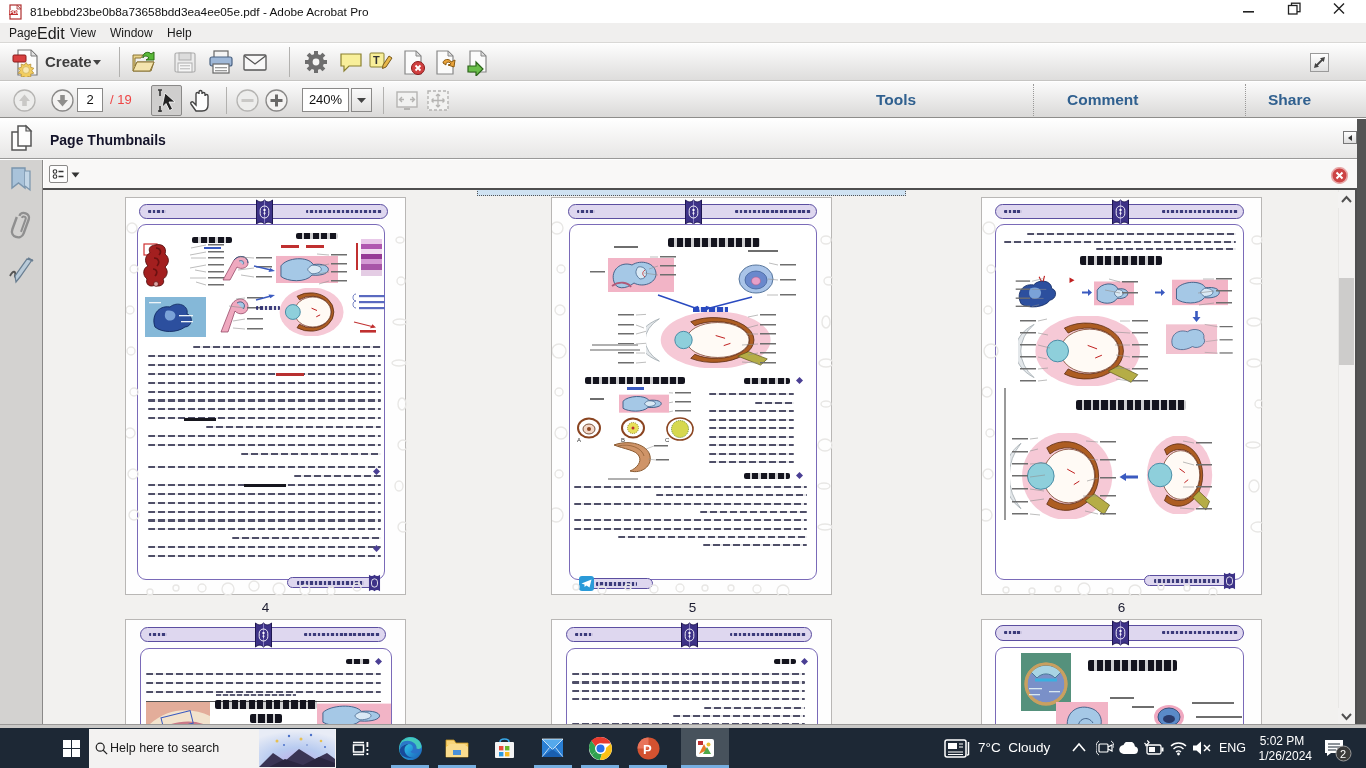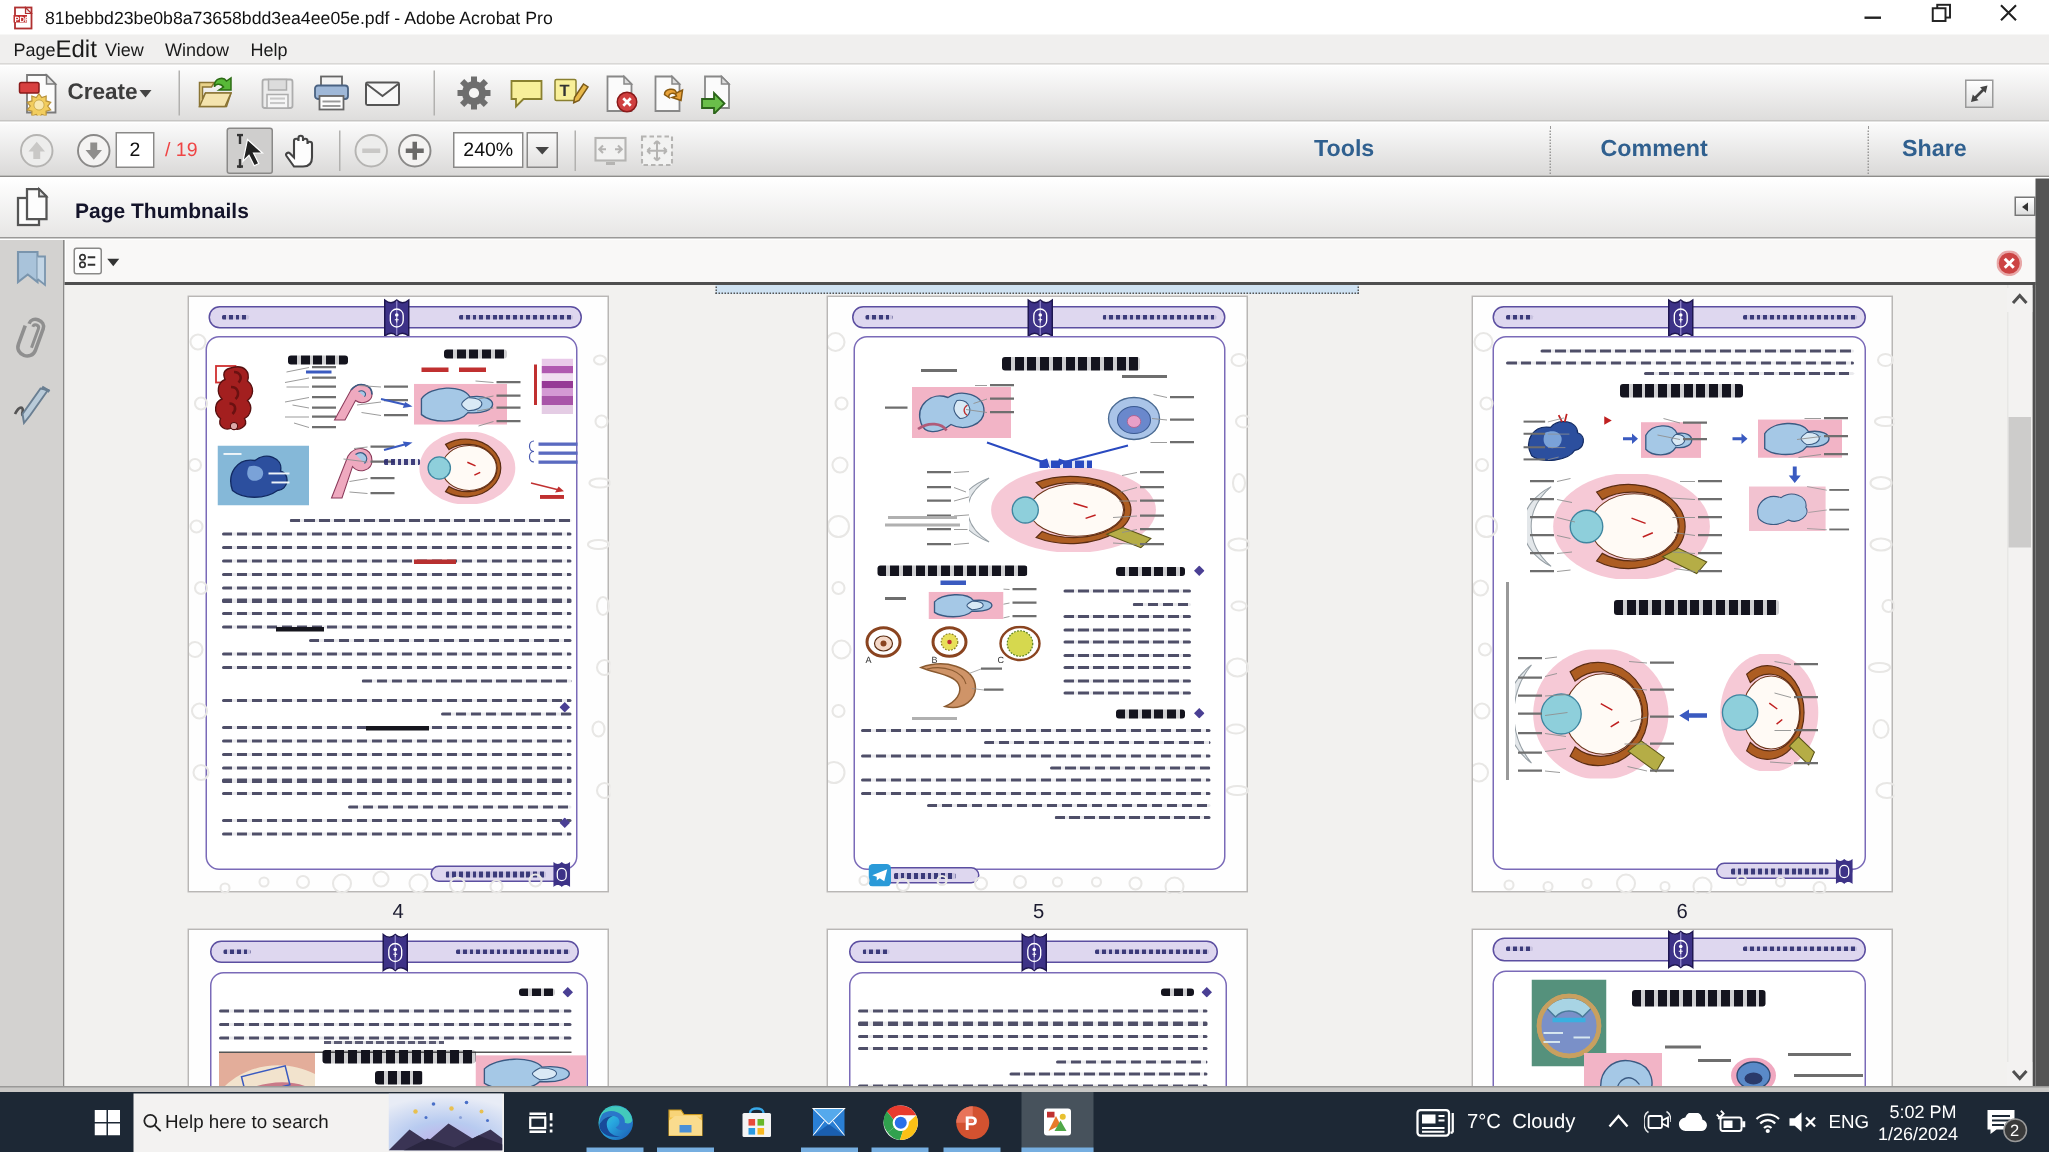--- a/index.html
+++ b/index.html
@@ -993,21 +993,21 @@
     <svg class="abs" style="left:1169px;top:12px" width="19" height="16" viewBox="0 0 19 16">
 <path d="M2 6 C6 2 13 2 17 6 M4.5 9 C7.5 6 11.5 6 14.5 9 M7 12 C8.5 10.5 10.5 10.5 12 12" stroke="#fff" stroke-width="1.4" fill="none"></path>
 <circle cx="9.5" cy="14" r="1.4" fill="#fff"></circle>
 </svg>
     <svg class="abs" style="left:1192px;top:12px" width="20" height="16" viewBox="0 0 20 16">
 <path d="M1 5.5 h3.5 L9 1.5 v13 L4.5 10.5 H1 Z" fill="#fff"></path>
 <path d="M12 5 l6 6 M18 5 l-6 6" stroke="#fff" stroke-width="1.5"></path>
 </svg>
     <div class="abs" style="left:1219px;top:12px;width:36px;height:16px;font-size:12.5px;color:#fff;line-height:16px">ENG</div>
     <div class="abs" style="left:1254px;top:6px;width:56px;height:14px;font-size:12px;color:#fff;line-height:14px;text-align:center">5:02 PM</div>
-    <div class="abs" style="left:1252px;top:21px;width:60px;height:14px;font-size:12px;color:#fff;line-height:14px;text-align:left">1/26/2024</div>
+    <div class="abs" style="left:1252px;top:21px;width:60px;height:14px;font-size:12px;color:#fff;line-height:14px;text-align:right">1/26/2024</div>
     <svg class="abs" style="left:1324px;top:11px" width="20" height="18" viewBox="0 0 20 18">
 <path d="M1 1 h18 v13 h-12 l-4 3 v-3 h-2 z" fill="#fff"></path>
 <path d="M4 5 h12 M4 8 h12 M4 11 h8" stroke="#1d2835" stroke-width="1.2"></path>
 </svg>
     <svg class="abs" style="left:1335px;top:17px" width="17" height="17" viewBox="0 0 17 17">
 <circle cx="8.5" cy="8.5" r="7.5" fill="#3a3a3a" stroke="#999" stroke-width="1"></circle>
 <text x="5" y="12.5" font-size="11" fill="#fff">2</text>
 </svg>
   </div>
 </body></html>

